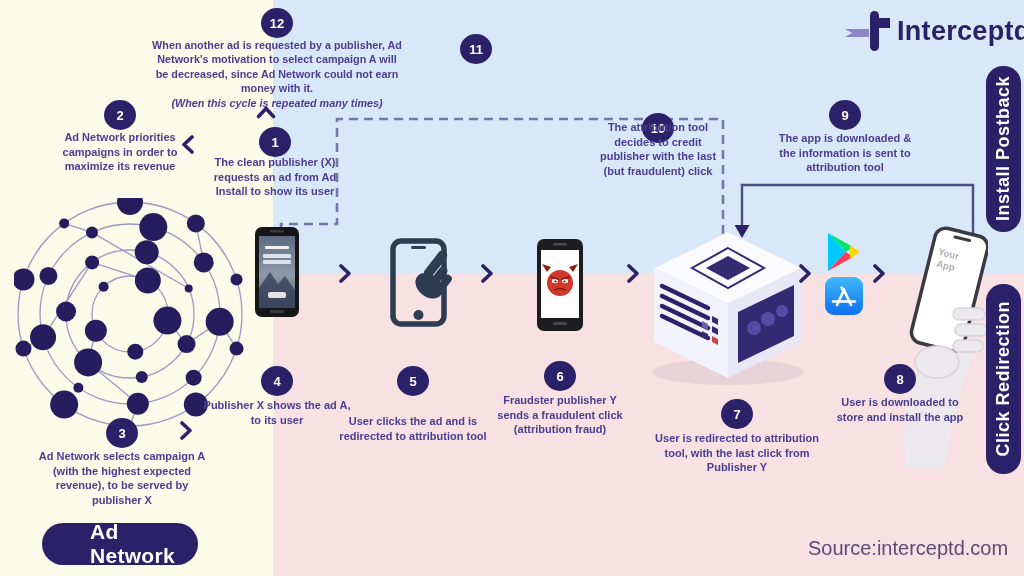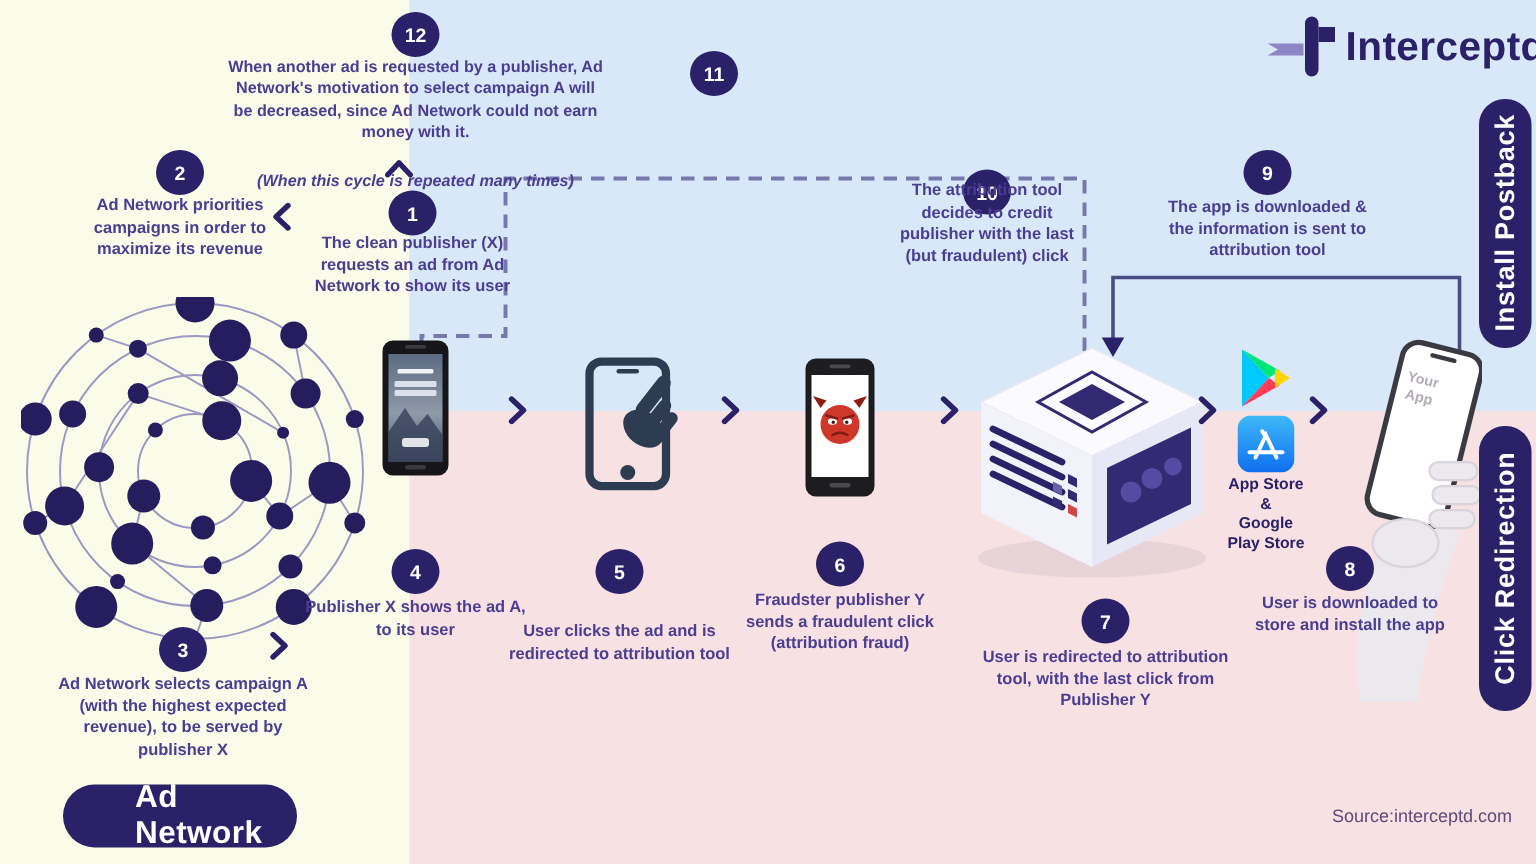--- a/index.html
+++ b/index.html
@@ -7,21 +7,21 @@
           font-family:"Liberation Sans",sans-serif;background:var(--bg-pink,#f7e1e2);}
   .bg{position:absolute;}
   .bg-yellow{left:0;top:0;width:273px;height:576px;background:var(--bg-yellow,#fafbe9);}
   .bg-blue{left:273px;top:0;width:751px;height:274px;background:var(--bg-blue,#d9e8f8);}
 
   .step-circle{position:absolute;width:32px;height:30px;border-radius:50%;
     background:var(--navy,#2b2168);color:#fff;font-weight:bold;font-size:13px;
     display:flex;align-items:center;justify-content:center;z-index:5;}
   .step-text{position:absolute;color:var(--body,#4a3d92);font-weight:bold;font-size:11px;
     line-height:1.32;text-align:center;z-index:5;}
-  .step-text .note{font-style:italic;display:block;margin-top:19px;}
+  .step-text .note{font-style:italic;display:block;margin-top:1px;}
 
   .chev{position:absolute;z-index:6;}
   .chev path{stroke:var(--navy,#2b2168);stroke-width:3.6;fill:none;
     stroke-linecap:round;stroke-linejoin:round;}
   .chev.left{transform:rotate(180deg);}
   .chev.up{transform:rotate(-90deg);}
 
   .overlay{position:absolute;left:0;top:0;z-index:2;pointer-events:none;}
 
   .pill-v{position:absolute;background:var(--navy,#2b2168);border-radius:17px;
@@ -29,22 +29,22 @@
   .pill-v span{writing-mode:vertical-rl;transform:rotate(180deg);color:#fff;
     font-weight:bold;font-size:18px;letter-spacing:.5px;white-space:nowrap;}
 
   .pill-h{position:absolute;background:var(--navy,#2b2168);border-radius:21px;
     display:flex;align-items:center;justify-content:center;z-index:7;}
   .pill-h span{color:#fff;font-weight:bold;font-size:21px;letter-spacing:.3px;margin-left:48px;}
 
   .logo{position:absolute;left:843px;top:8px;display:flex;align-items:center;gap:6px;z-index:7;}
   .logo-text{color:var(--navy,#2b2168);font-size:27px;font-weight:bold;letter-spacing:.3px;}
 
-  .source{position:absolute;left:808px;top:537px;width:200px;text-align:right;
-    color:#5d4a77;font-size:12px;z-index:7;}
+  .source{position:absolute;left:808px;top:537px;width:200px;text-align:left;
+    color:#5d4a77;font-size:20px;z-index:7;}
 
   .stores-caption{position:absolute;left:810px;top:317px;width:68px;text-align:center;
     color:var(--navy,#2b2168);font-weight:bold;font-size:10.5px;line-height:1.25;
     white-space:pre-line;z-index:5;}
 
   .your-app{position:absolute;left:925px;top:248px;width:44px;text-align:center;
     color:#b3acb6;font-size:9.5px;font-weight:bold;line-height:1.3;white-space:pre-line;
     transform:rotate(14deg);z-index:5;}
 
   .illus{position:absolute;z-index:4;}
@@ -130,21 +130,21 @@
       <circle cx="50.168051743243026" cy="206.60990336999413" r="14" fill="#261d5e"></circle>
       <circle cx="9.481670174942806" cy="150.60990336999413" r="8" fill="#261d5e"></circle>
       <circle cx="9.481670174942806" cy="81.39009663000586" r="11" fill="#261d5e"></circle>
       <circle cx="50.168051743243" cy="25.3900966300059" r="5" fill="#261d5e"></circle>
       <circle cx="115.99999999999999" cy="4" r="13" fill="#261d5e"></circle>
       <circle cx="181.83194825675696" cy="25.39009663000587" r="9" fill="#261d5e"></circle>
       <circle cx="222.5183298250572" cy="81.39009663000586" r="6" fill="#261d5e"></circle>
     </svg>
 
   <div class="step-circle" style="left:259px;top:127px;">1</div>
-  <div class="step-text" style="left:203px;top:155px;width:144px;">The clean publisher (X) requests an ad from Ad Network to show its user</div>
+  <div class="step-text" style="left:203px;top:155px;width:144px;">The clean publisher (X) requests an ad from Ad Install to show its user</div>
 
   <div class="step-circle" style="left:104px;top:100px;">2</div>
   <div class="step-text" style="left:42px;top:130px;width:156px;">Ad Network priorities campaigns in order to maximize its revenue</div>
 
   <div class="step-circle" style="left:106px;top:418px;">3</div>
   <div class="step-text" style="left:38px;top:449px;width:168px;">Ad Network selects campaign A (with the highest expected revenue), to be served by publisher X</div>
 
   <div class="step-circle" style="left:261px;top:366px;">4</div>
   <div class="step-text" style="left:203px;top:398px;width:148px;">Publisher X shows the ad A, to its user</div>
 
@@ -288,24 +288,20 @@
           <stop offset="1" stop-color="#0f6ff0"></stop>
       </linearGradient>
     </defs>
     <rect x="0" y="0" width="38" height="38" rx="9" fill="url(#asg)"></rect>
     <g stroke="#ffffff" stroke-width="2.6" fill="none" stroke-linecap="round">
       <path d="M12,28 L19,13 L26,28"></path>
       <path d="M8,24.5 H30"></path>
       <path d="M16.5,10.5 L18,13"></path>
     </g>
   </svg>
-  <div class="stores-caption">App Store
-&amp;
-Google
-Play Store</div>
 
   <svg class="illus" style="left:893px;top:212px;" width="95" height="258" viewBox="0 0 95 258">
     <path d="M14,256 C4,206 22,158 48,122 L80,144 C66,184 56,222 52,256 Z" fill="#ecE9ee"></path>
     <g transform="rotate(14 52 92)">
       <rect x="26" y="18" width="54" height="118" rx="11" fill="#ffffff" stroke="#3a3a42" stroke-width="3.5"></rect>
       <rect x="44" y="23" width="18" height="3" rx="1.5" fill="#3a3a42"></rect>
     </g>
     <g fill="#ece9ee" stroke="#d9d3db" stroke-width="1.5">
       <rect x="60" y="96" width="32" height="12" rx="6"></rect>
       <rect x="62" y="112" width="32" height="12" rx="6"></rect>

